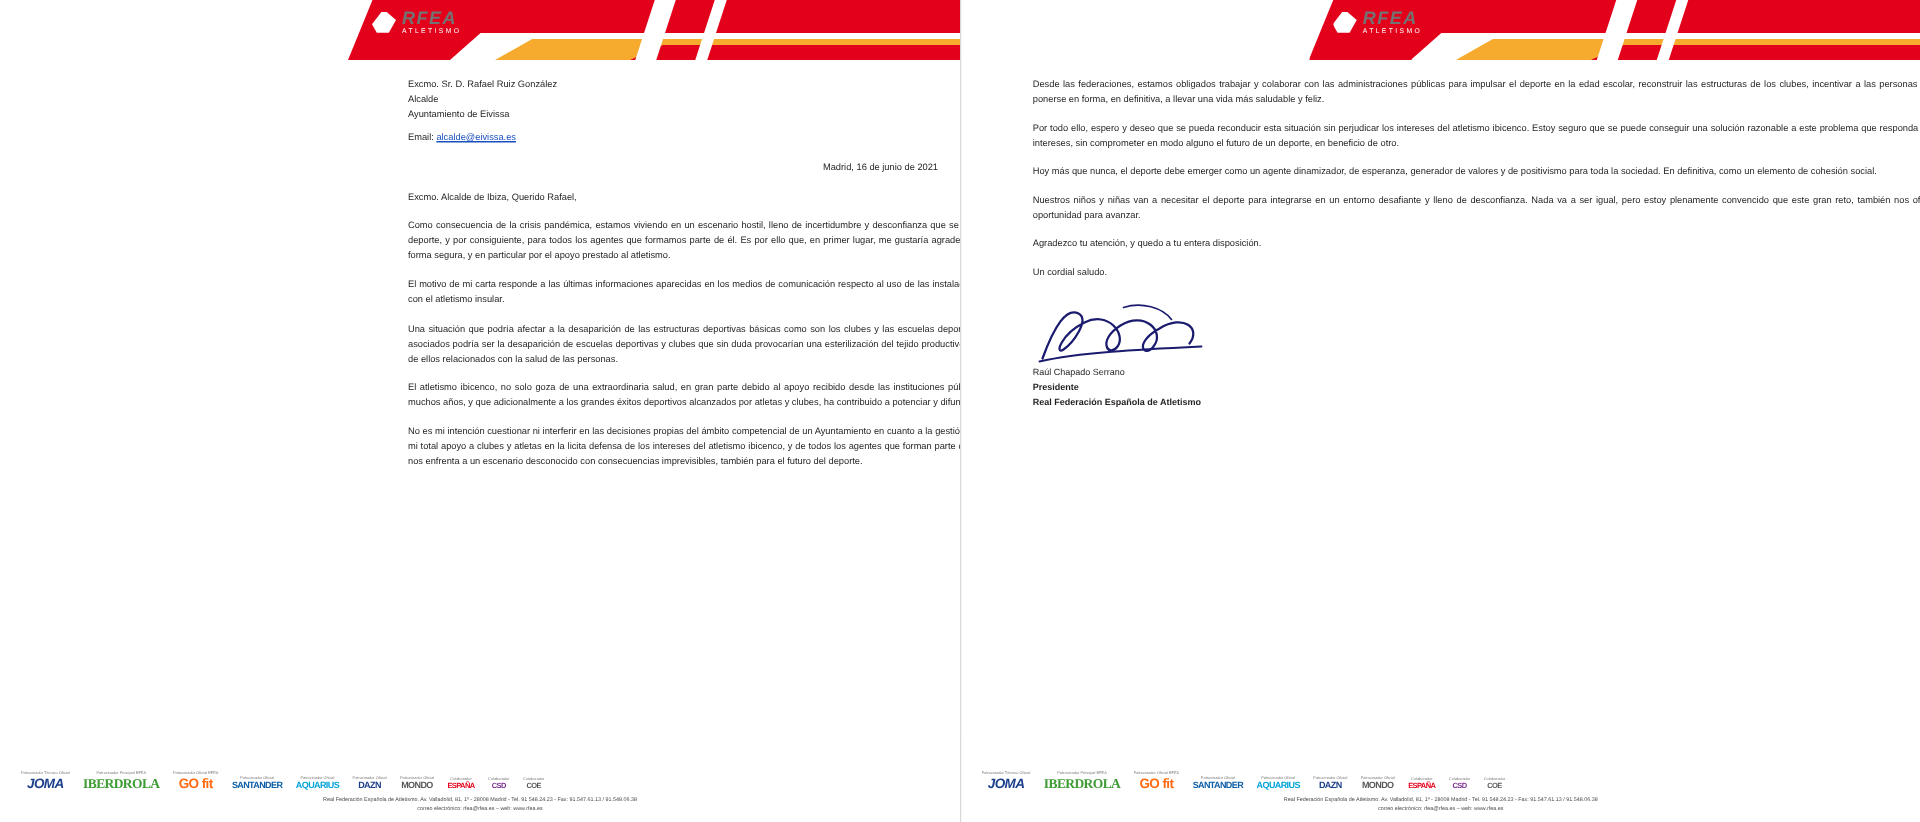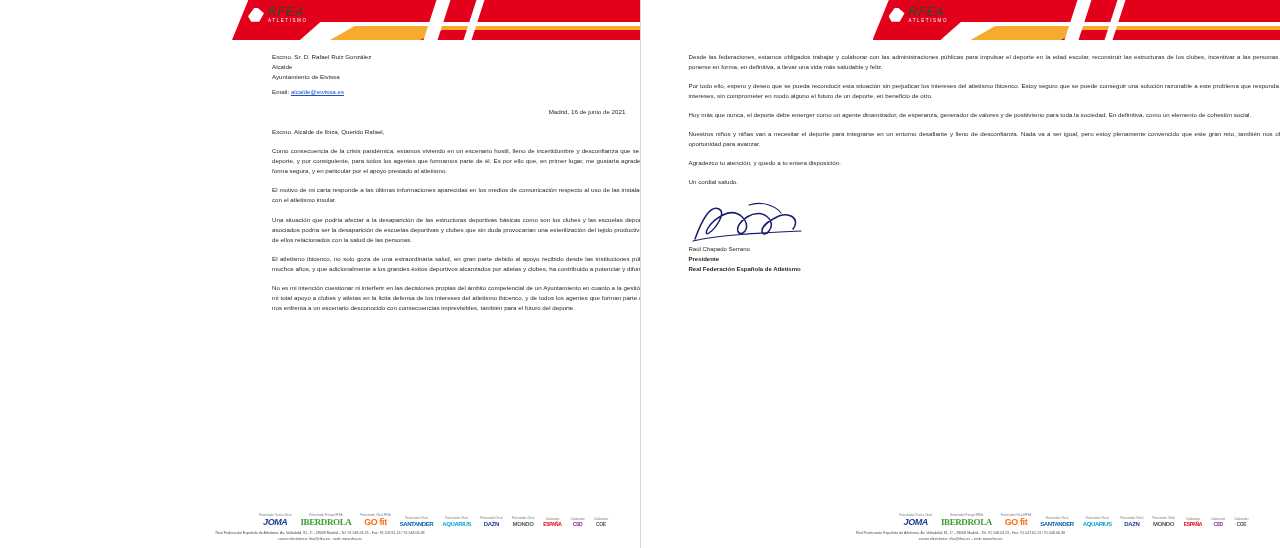--- a/index.html
+++ b/index.html
@@ -55,21 +55,21 @@
     z-index:5;
   }
   .logo .mark{
     width:16px;height:14px;
     background:
       linear-gradient(#ffffff 0 100%) ;
     clip-path:polygon(0 60%,40% 0,60% 0,100% 40%,70% 100%,20% 100%);
   }
   .logo .txt{display:flex;flex-direction:column;line-height:1;}
   .logo .t1{
-    color:#14532d;font-weight:normal;font-size:12px;letter-spacing:1px;
+    color:#737373;font-weight:bold;font-size:12px;letter-spacing:1px;
     font-style:italic;
   }
   .logo .t2{
     color:#ffffff;font-size:4.5px;letter-spacing:1.6px;margin-top:1px;
   }
 
   
   .content{
     position:absolute;
     top:52px;left:0;width:640px;
@@ -100,22 +100,22 @@
   .sig-name{font-size:6px;line-height:1.6;}
   .sig-name b{font-weight:bold;}
 
   
   .footer{
     position:absolute;left:0;bottom:0;width:640px;height:56px;
     background:#ffffff;
   }
   .sponsors{
     position:absolute;left:0;top:4px;width:640px;height:34px;
-    display:flex;align-items:center;justify-content:flex-end;gap:9px;
-    padding:0 32px;box-sizing:border-box;
+    display:flex;align-items:center;justify-content:flex-start;gap:9px;
+    padding:0 14px;box-sizing:border-box;
   }
   .sp{
     display:flex;flex-direction:column;align-items:center;justify-content:flex-end;
     height:28px;
   }
   .sp .cap{font-size:2.6px;color:#7b7b7b;margin-bottom:1px;white-space:nowrap;}
   .sp .name{font-size:9px;font-weight:bold;letter-spacing:-.4px;line-height:1;}
   .sp .name.small{font-size:6px;}
   .sp .name.tiny{font-size:5px;}
   .joma{color:#1b3f8b;font-style:italic;font-size:13px;}

